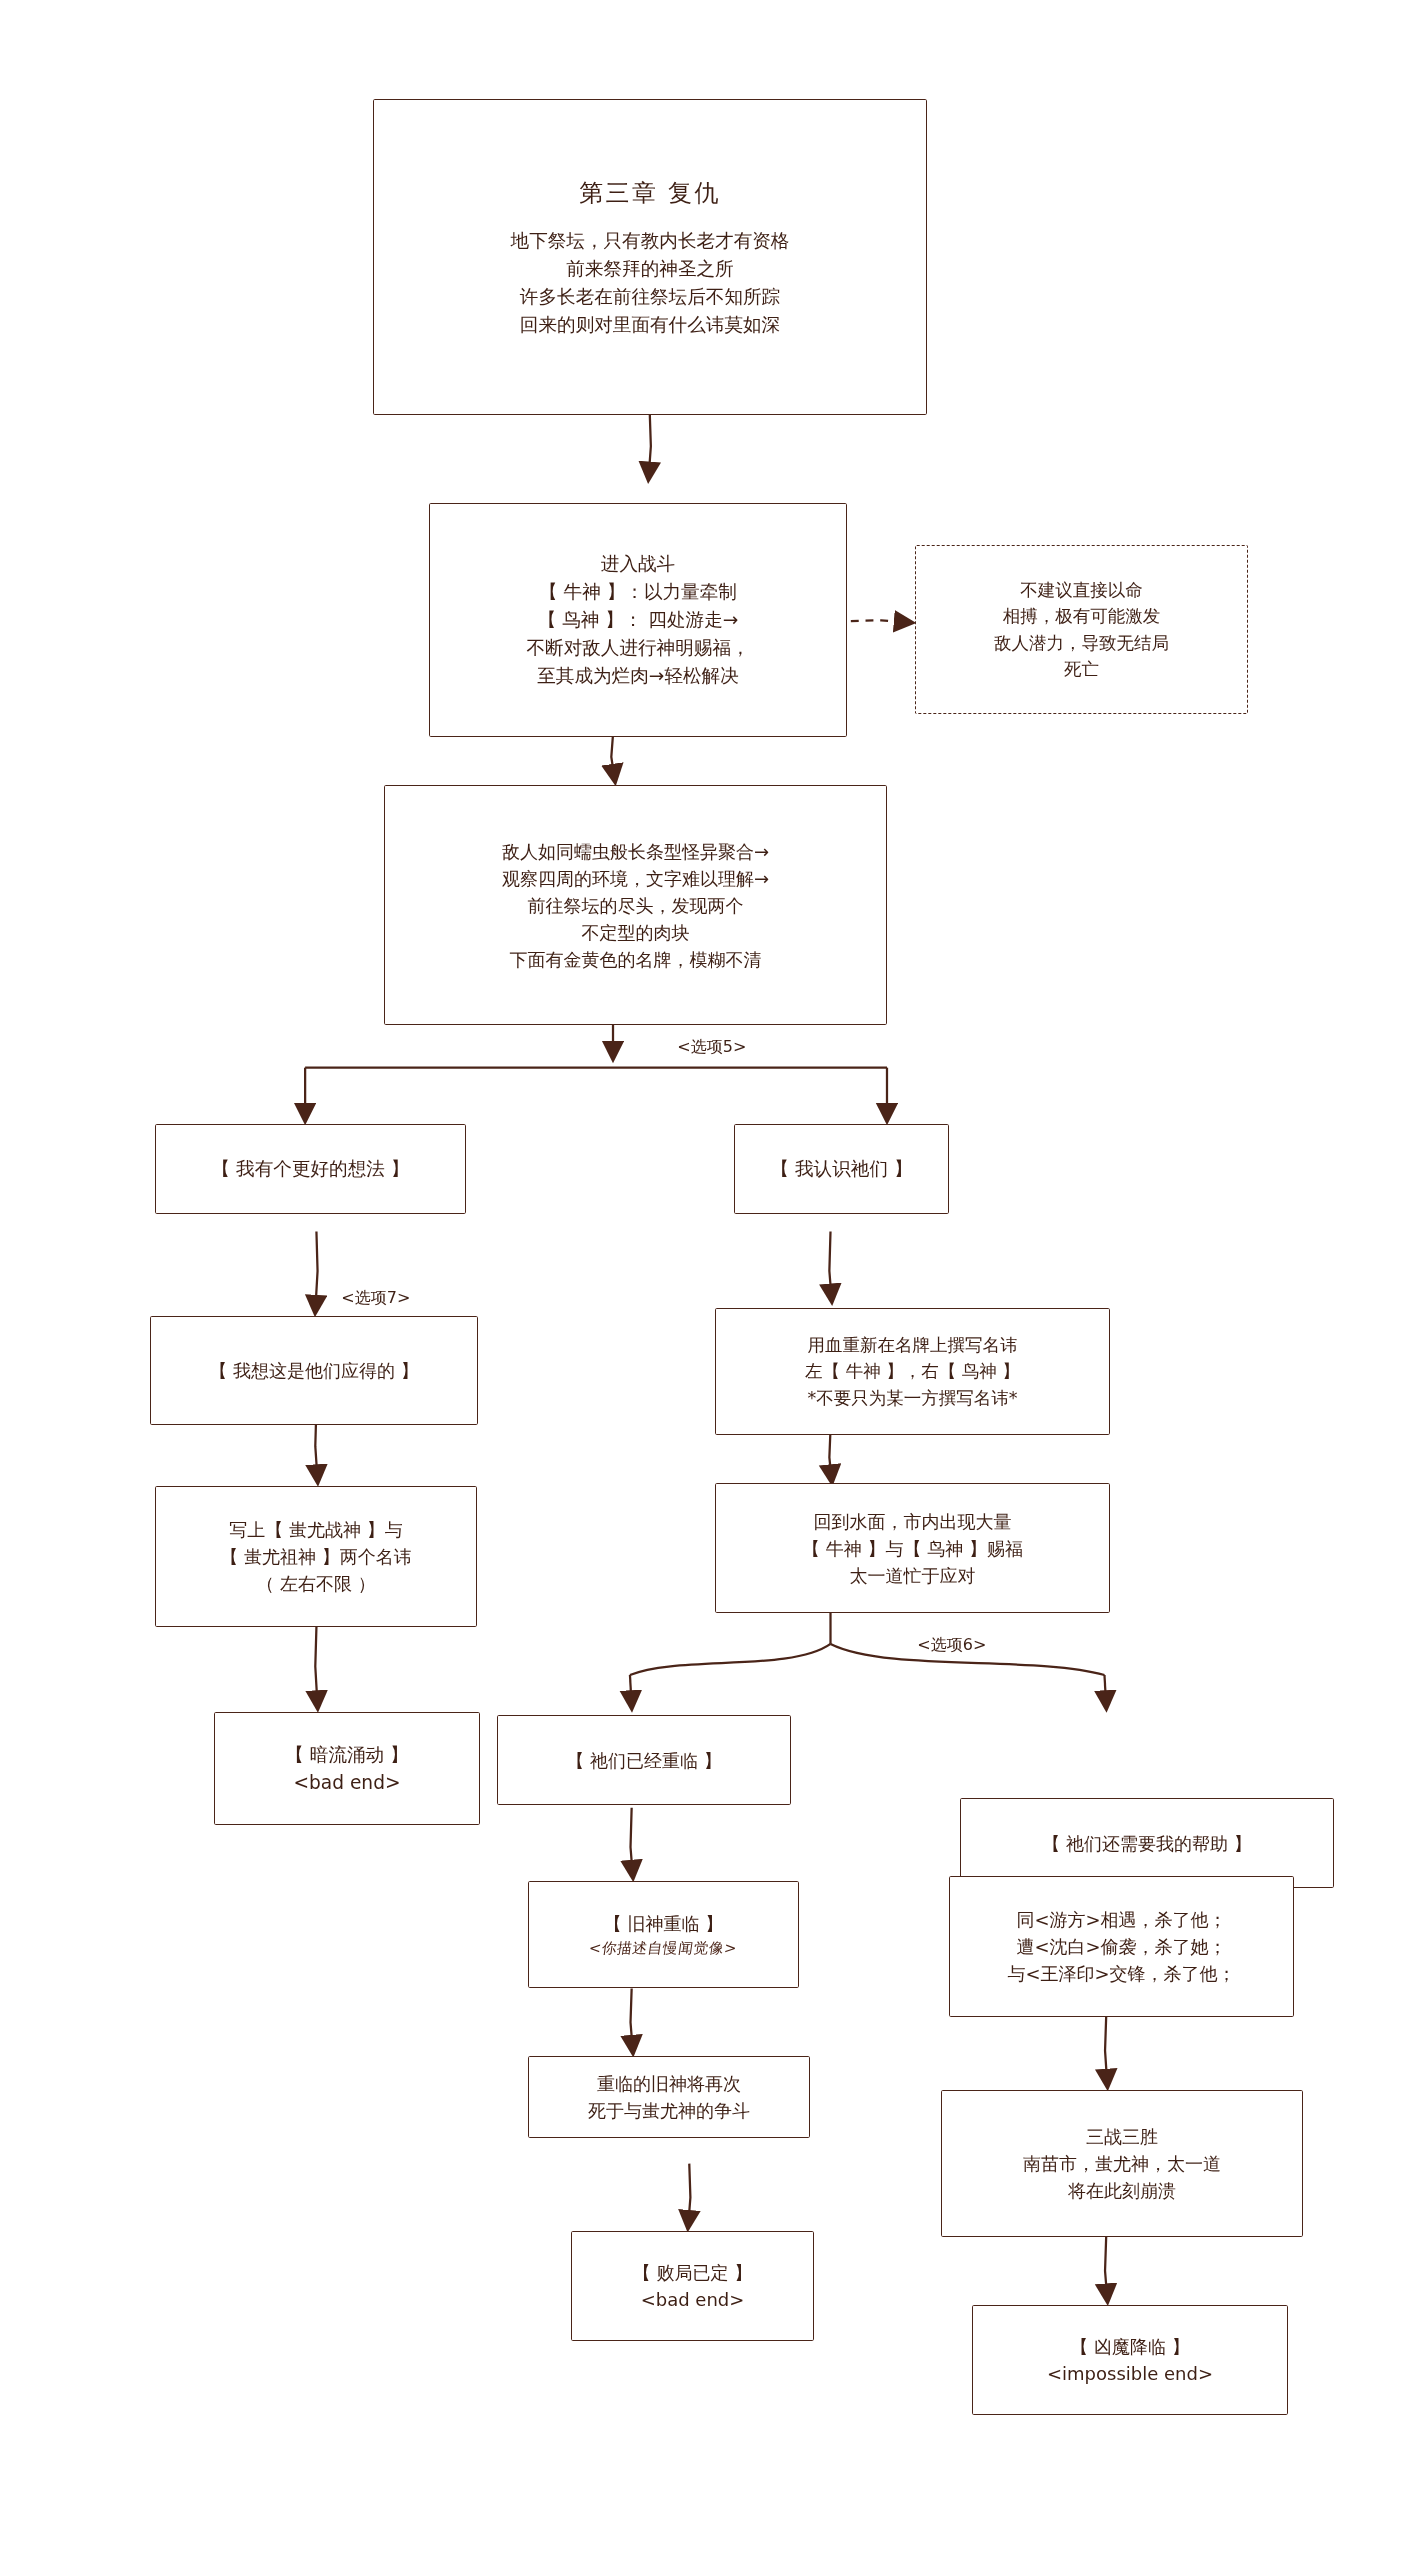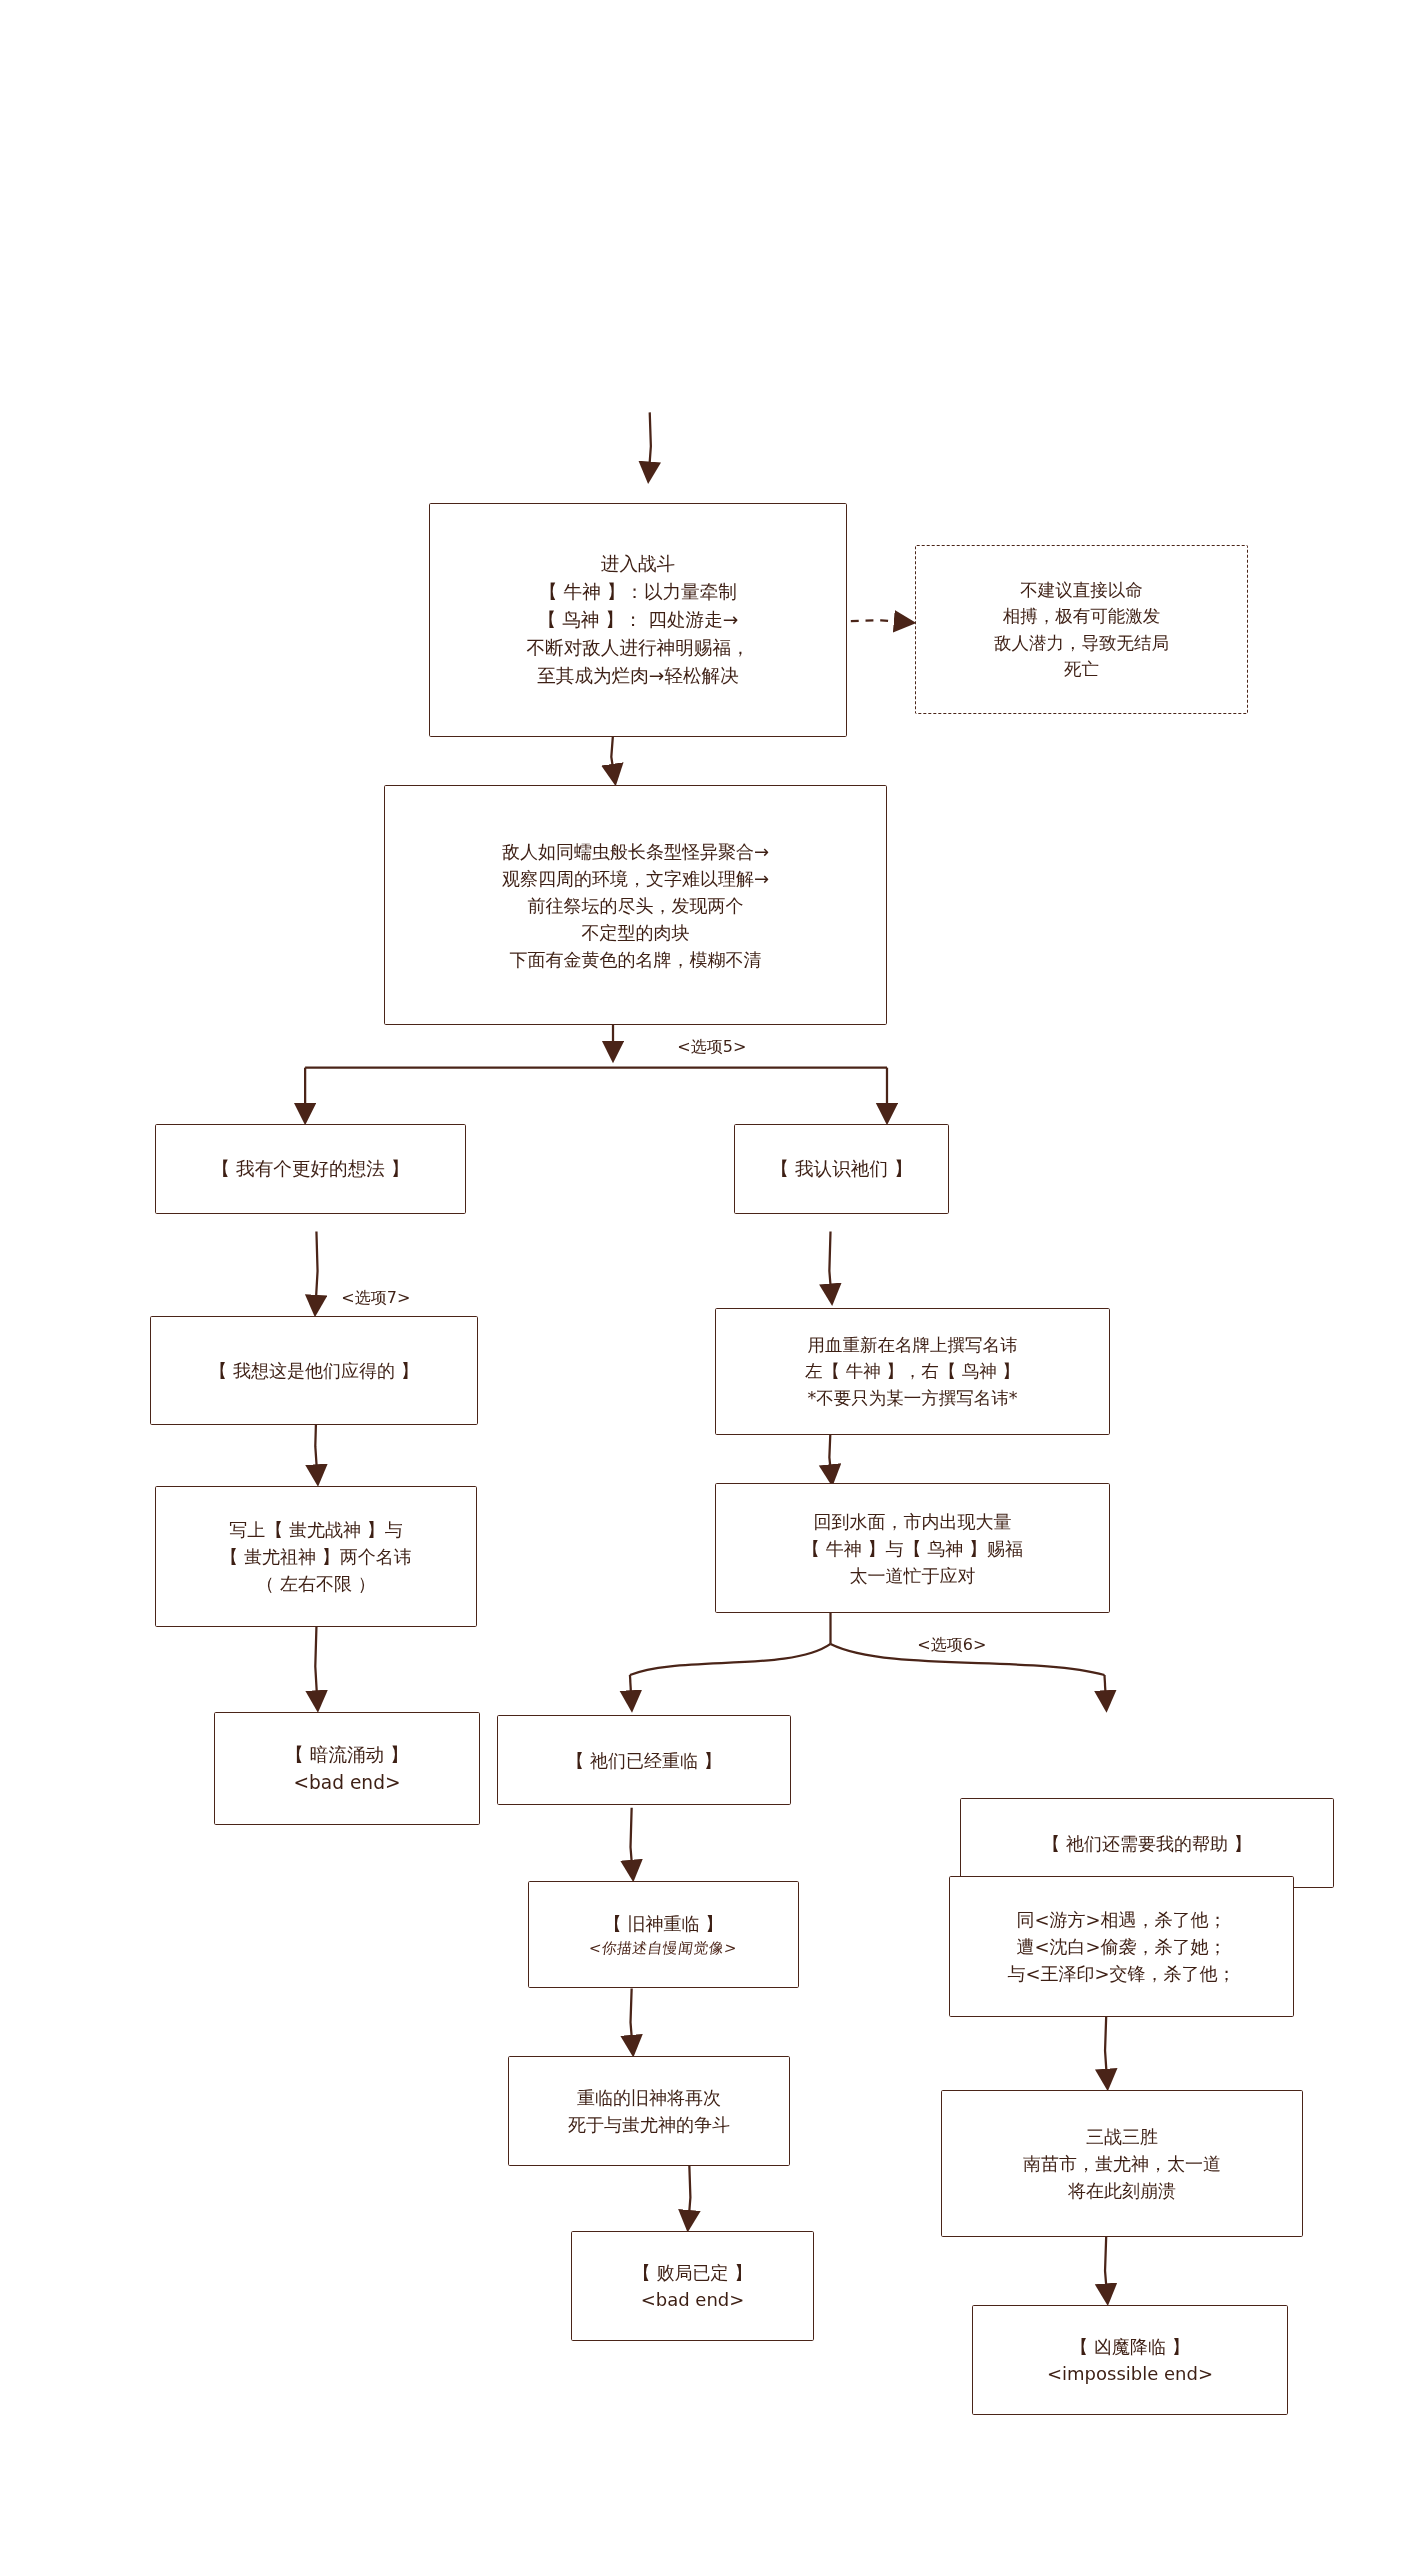--- a/index.html
+++ b/index.html
@@ -123,20 +123,27 @@
       <path d="M1958,3570 L1956,3630 L1960,3690"></path>
 
       <path d="M1958,3960 L1956,4020 L1960,4070"></path>
     </g>
 
     <g stroke="#4a2418" stroke-width="4" fill="none" stroke-dasharray="14 12" marker-end="url(#arrow)">
       <path d="M1480,1100 L1560,1098 L1610,1102"></path>
     </g>
   </svg>
 
+  <div class="node" style="left:373px; top:99px; width:554px; height:316px;">
+    <span class="title">第三章  复仇</span>
+    <span class="line fs33">地下祭坛，只有教内长老才有资格</span>
+    <span class="line fs33">前来祭拜的神圣之所</span>
+    <span class="line fs33">许多长老在前往祭坛后不知所踪</span>
+    <span class="line fs33">回来的则对里面有什么讳莫如深</span>
+  </div>
 
   <div class="node dashed" style="left:915px; top:545px; width:333px; height:169px;">
     <span class="line fs31">不建议直接以命</span>
     <span class="line fs31">相搏，极有可能激发</span>
     <span class="line fs31">敌人潜力，导致无结局</span>
     <span class="line fs31">死亡</span>
   </div>
 
   <div class="node" style="left:429px; top:503px; width:418px; height:234px;">
     <span class="line fs33">进入战斗</span>
@@ -207,21 +214,21 @@
     <span class="line fs32">【 旧神重临 】</span>
     <span class="line scribble">&lt;你描述自慢闻觉像&gt;</span>
   </div>
 
   <div class="node" style="left:949px; top:1876px; width:345px; height:141px;">
     <span class="line fs32">同&lt;游方&gt;相遇，杀了他；</span>
     <span class="line fs32">遭&lt;沈白&gt;偷袭，杀了她；</span>
     <span class="line fs32">与&lt;王泽印&gt;交锋，杀了他；</span>
   </div>
 
-  <div class="node" style="left:508px; top:2056px; width:282px; height:110px;">
+  <div class="node" style="left:528px; top:2056px; width:282px; height:82px;">
     <span class="line fs32">重临的旧神将再次</span>
     <span class="line fs32">死于与蚩尤神的争斗</span>
   </div>
 
   <div class="node" style="left:941px; top:2090px; width:362px; height:147px;">
     <span class="line fs32">三战三胜</span>
     <span class="line fs32">南苗市，蚩尤神，太一道</span>
     <span class="line fs32">将在此刻崩溃</span>
   </div>
 

